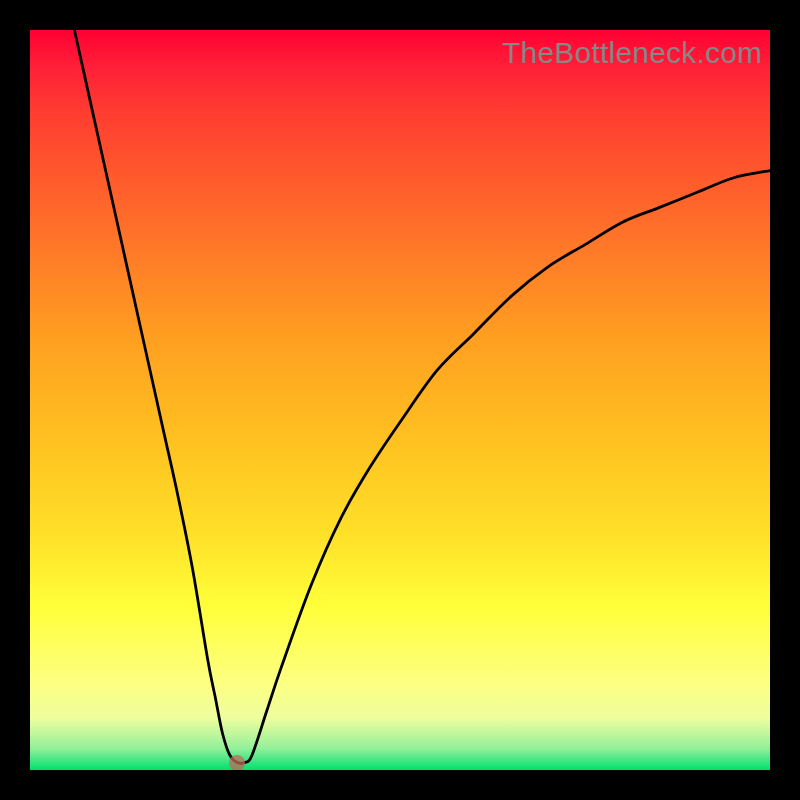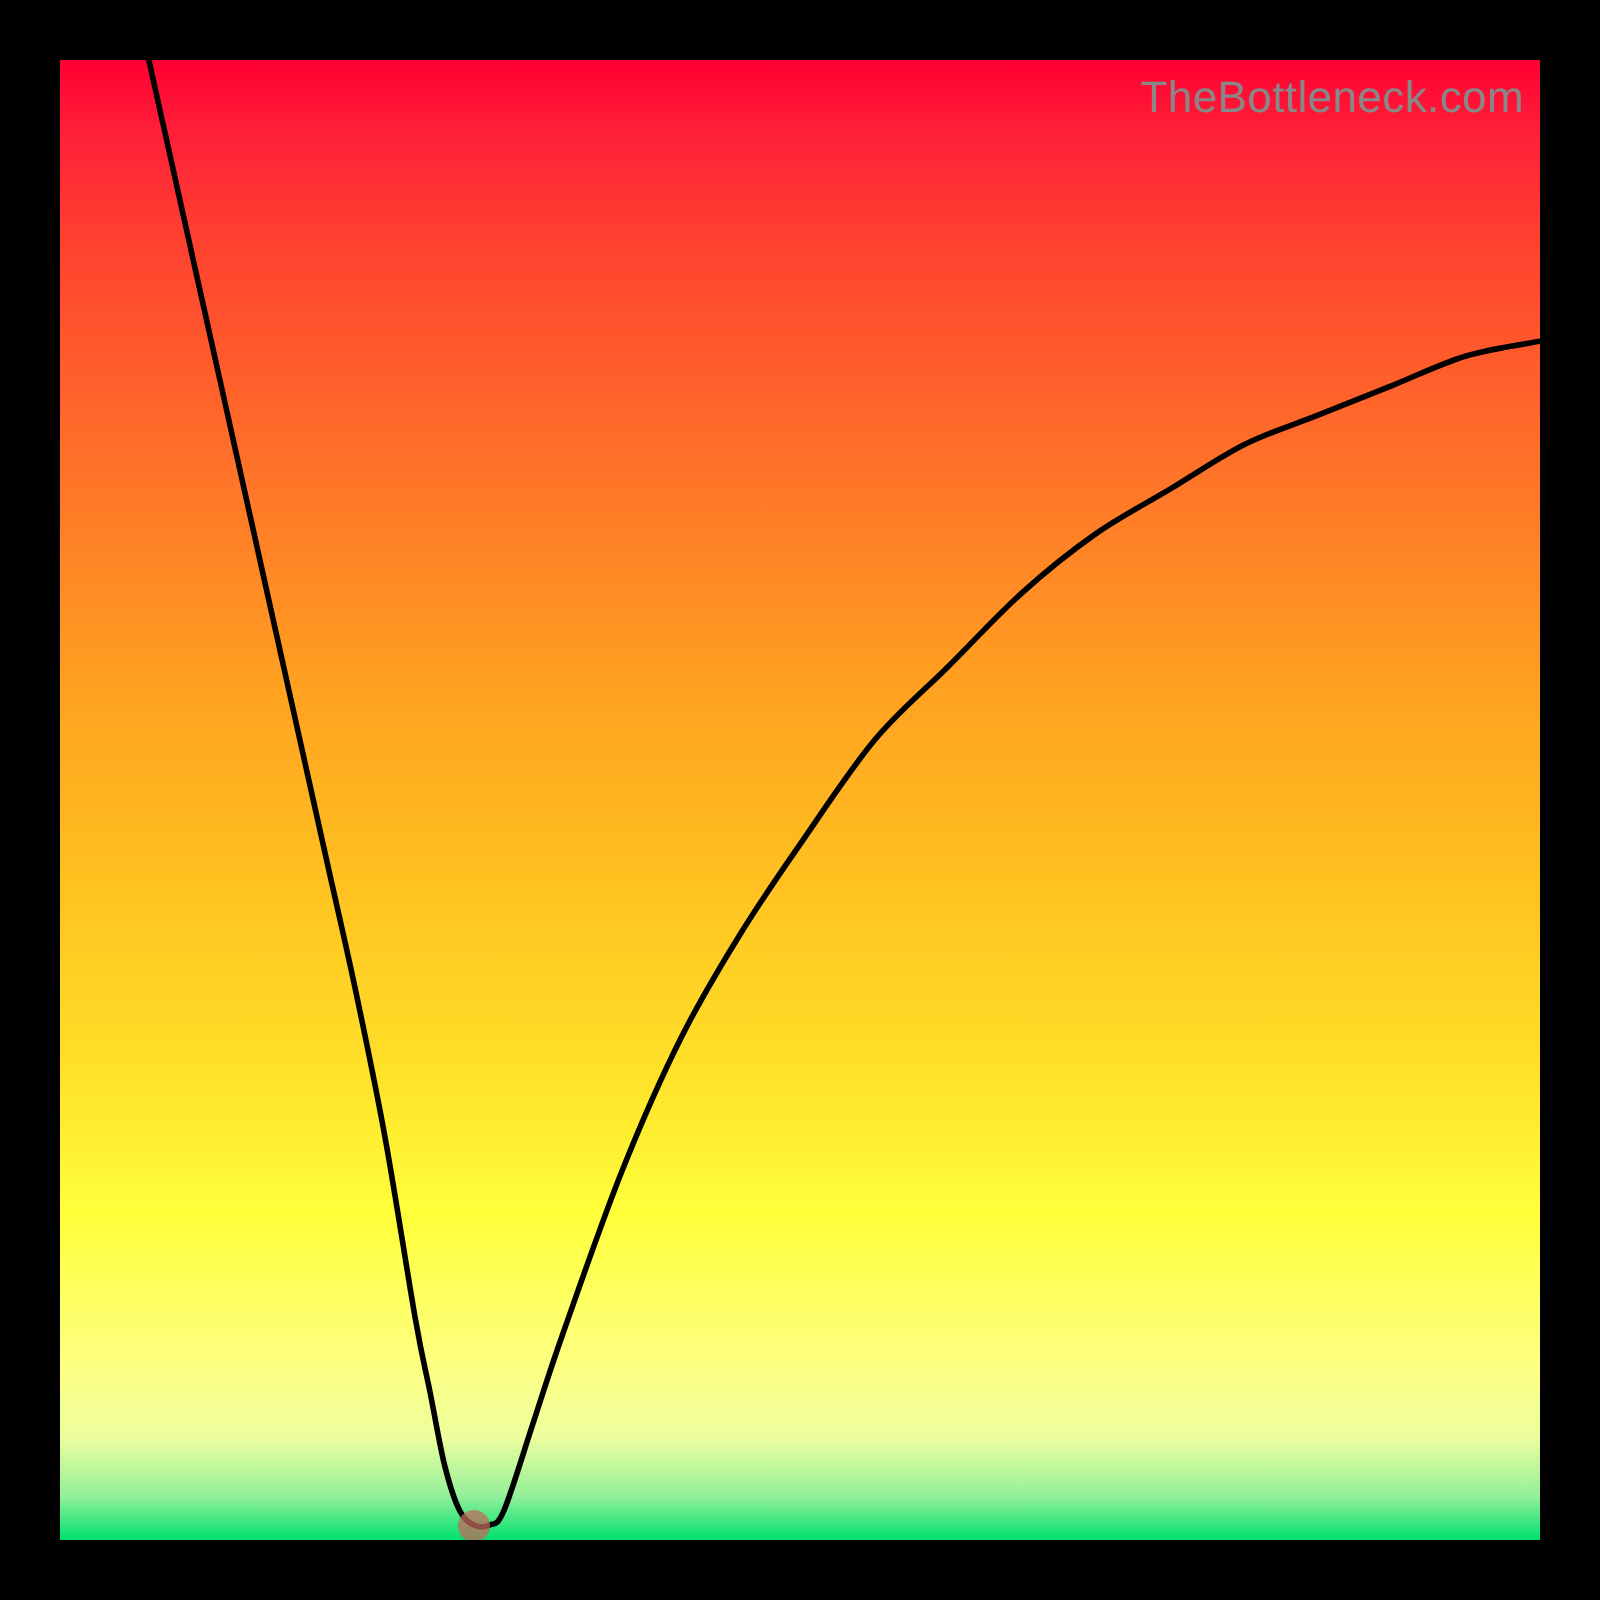--- a/index.html
+++ b/index.html
@@ -31,21 +31,21 @@
       #95f09a 97%,
       #00e070 100%
     );
     overflow: hidden;
     
   }
   .watermark {
     position: absolute;
     top: 6px;
     right: 8px;
-    font-size: 22px;
+    font-size: 30px;
     color: #888888;
     font-weight: 500;
     letter-spacing: 0.2px;
   }
   .curve-svg {
     position: absolute;
     top: 0; left: 0;
     width: 740px; height: 740px;
   }
   .curve-path {

